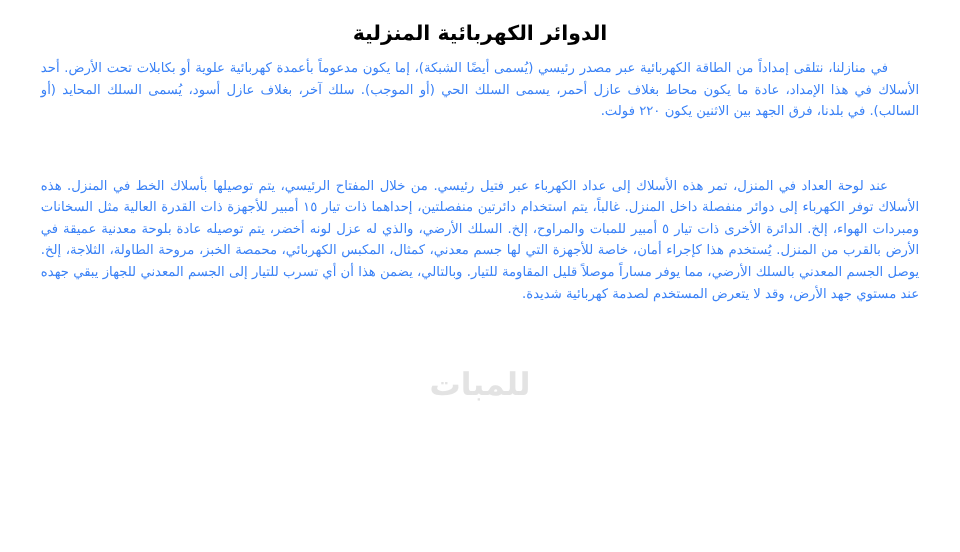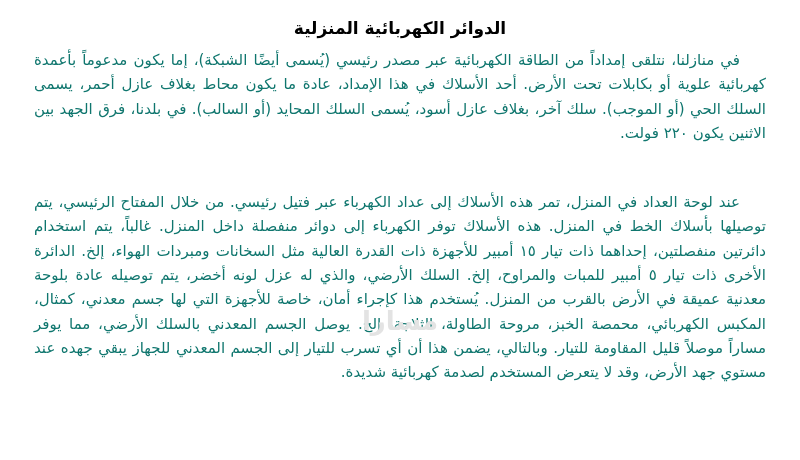--- a/index.html
+++ b/index.html
@@ -25,23 +25,23 @@
     text-align: center;
     font-weight: bold;
     font-size: 17px;
     color: #000000;
     margin: 4px 0 10px 0;
     letter-spacing: 0;
   }
   .para {
     text-align: justify;
     text-align-last: right;
-    font-size: 15px;
+    font-size: 11px;
     line-height: 1.62;
-    color: #0f766e;
+    color: #3b82f6;
     margin: 0 0 10px 0;
     text-indent: 26px;
   }
   .para:last-of-type {
     margin-bottom: 0;
     margin-top: 45px;
   }
   .watermark {
     position: absolute;
     left: 0;
@@ -60,15 +60,15 @@
 <body>
 
 <div class="page">
 
   <h1 class="doc-title">الدوائر الكهربائية المنزلية</h1>
 
   <p class="para">في منازلنا، نتلقى إمداداً من الطاقة الكهربائية عبر مصدر رئيسي (يُسمى أيضًا الشبكة)، إما يكون مدعوماً بأعمدة كهربائية علوية أو بكابلات تحت الأرض. أحد الأسلاك في هذا الإمداد، عادة ما يكون محاط بغلاف عازل أحمر، يسمى السلك الحي (أو الموجب). سلك آخر، بغلاف عازل أسود، يُسمى السلك المحايد (أو السالب). في بلدنا، فرق الجهد بين الاثنين يكون ٢٢٠ فولت.</p>
 
   <p class="para">عند لوحة العداد في المنزل، تمر هذه الأسلاك إلى عداد الكهرباء عبر فتيل رئيسي. من خلال المفتاح الرئيسي، يتم توصيلها بأسلاك الخط في المنزل. هذه الأسلاك توفر الكهرباء إلى دوائر منفصلة داخل المنزل. غالباً، يتم استخدام دائرتين منفصلتين، إحداهما ذات تيار ١٥ أمبير للأجهزة ذات القدرة العالية مثل السخانات ومبردات الهواء، إلخ. الدائرة الأخرى ذات تيار ٥ أمبير للمبات والمراوح، إلخ. السلك الأرضي، والذي له عزل لونه أخضر، يتم توصيله عادة بلوحة معدنية عميقة في الأرض بالقرب من المنزل. يُستخدم هذا كإجراء أمان، خاصة للأجهزة التي لها جسم معدني، كمثال، المكبس الكهربائي، محمصة الخبز، مروحة الطاولة، الثلاجة، إلخ. يوصل الجسم المعدني بالسلك الأرضي، مما يوفر مساراً موصلاً قليل المقاومة للتيار. وبالتالي، يضمن هذا أن أي تسرب للتيار إلى الجسم المعدني للجهاز يبقي جهده عند مستوي جهد الأرض، وقد لا يتعرض المستخدم لصدمة كهربائية شديدة.</p>
 
-  <div class="watermark">مسارا</div>
+  <div class="watermark">للمبات</div>
 
 </div>
 
 </body></html>

